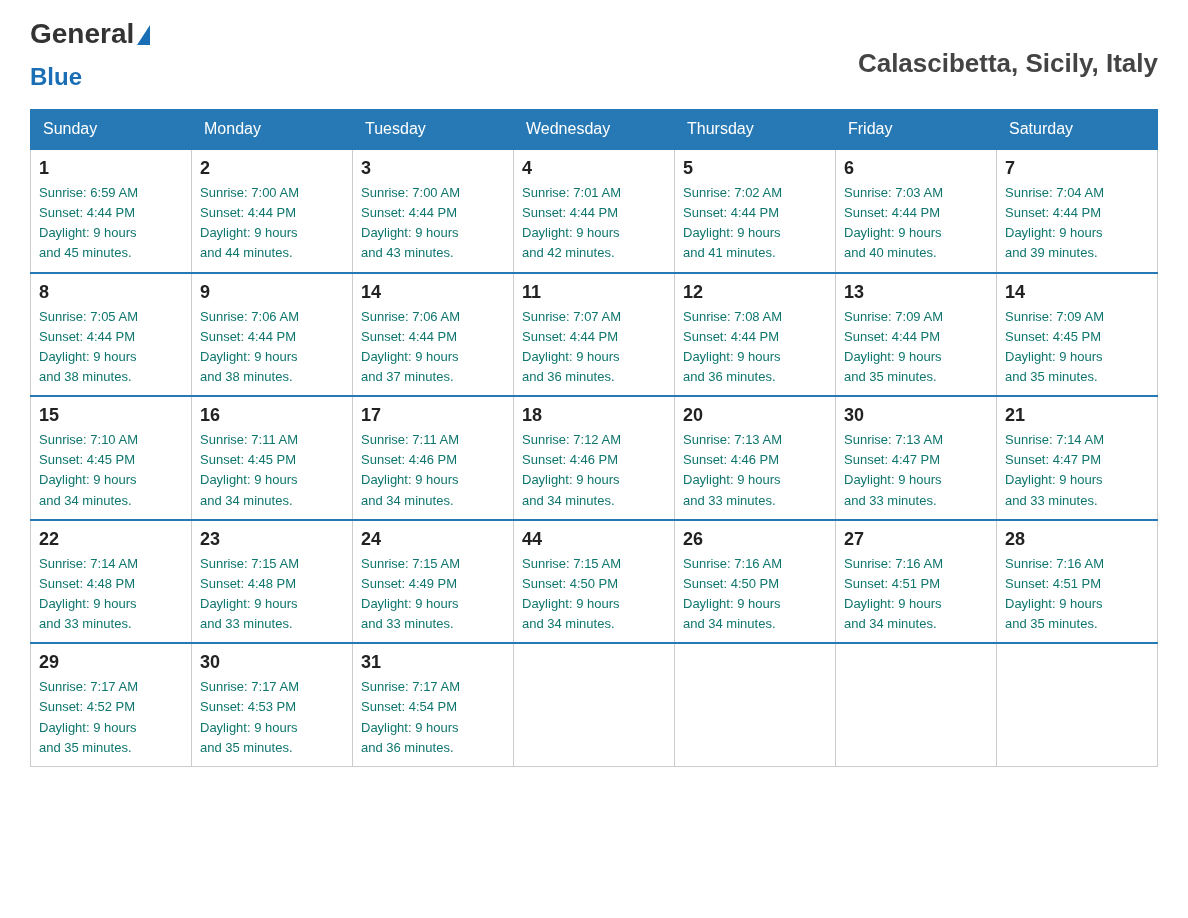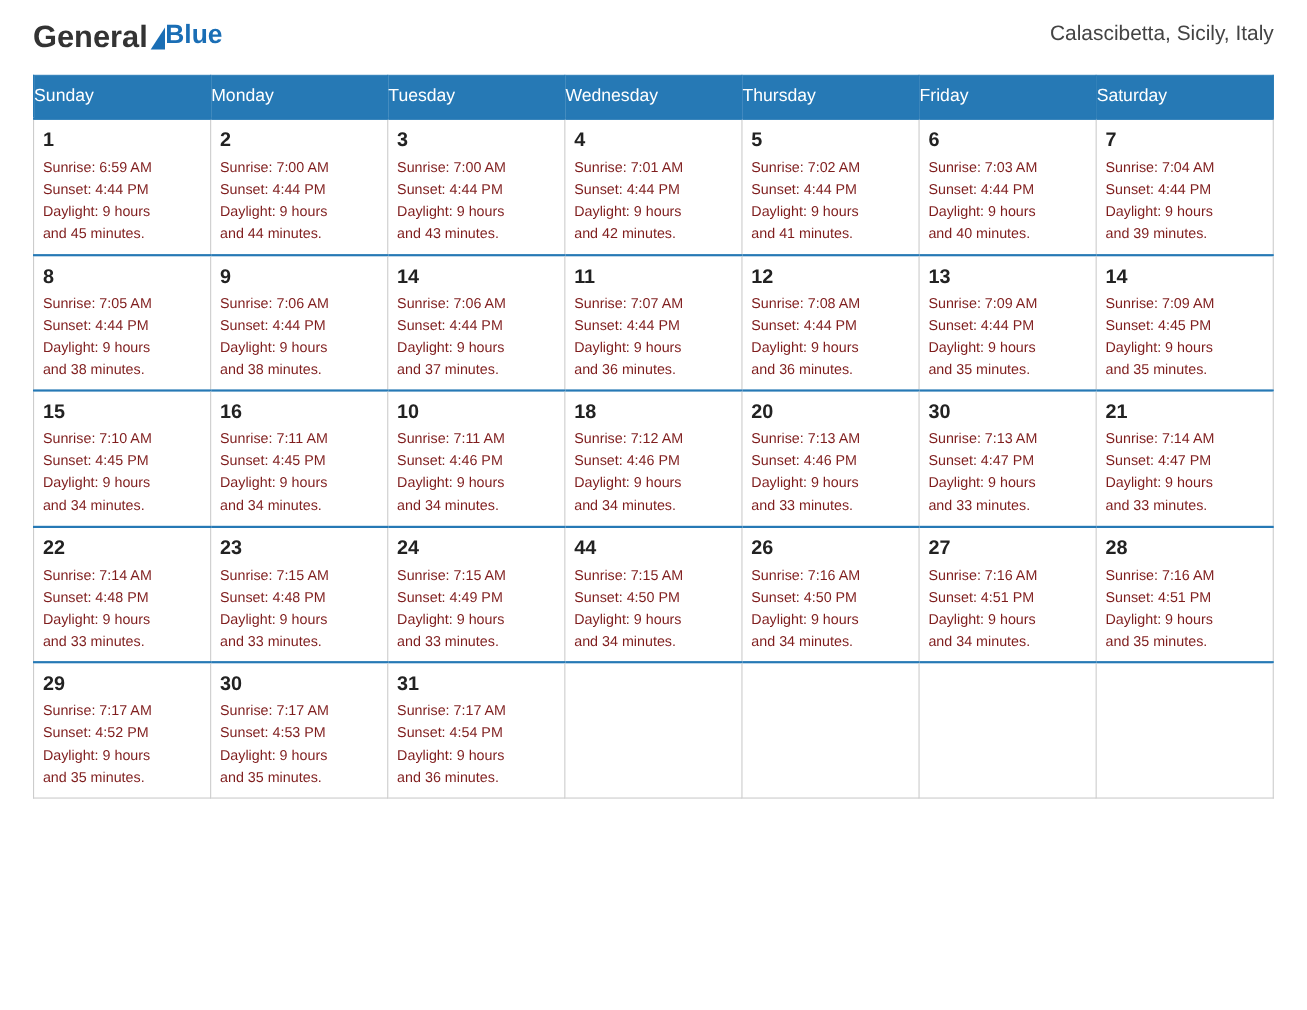--- a/index.html
+++ b/index.html
@@ -12,46 +12,48 @@
       padding: 20px 30px 30px 30px;
     }
     .header {
       display: flex;
       justify-content: space-between;
       align-items: flex-start;
       margin-bottom: 20px;
     }
     .logo {
       display: flex;
-      flex-direction: row;
+      flex-direction: column;
       font-size: 22px;
       font-weight: bold;
+      gap: 17px;
     }
     .title-block {
       text-align: right;
     }
     .title-block h1 {
       font-size: 48px;
       font-weight: normal;
       color: #222;
     }
     .title-block h2 {
-      font-size: 19px;
-      font-weight: normal;
+      font-size: 26px;
+      font-weight: bold;
       color: #444;
+      margin-top: 28px;
     }
     table {
       width: 100%;
       border-collapse: collapse;
       table-layout: fixed;
     }
     thead tr th {
       background-color: #2679b5;
       color: #fff;
-      padding: 10px 0;
+      padding: 10px 12px;
       font-size: 16px;
       font-weight: normal;
       text-align: left;
       border: 1px solid #2679b5;
     }
     tbody tr td {
       vertical-align: top;
       padding: 8px 8px;
       font-size: 13.5px;
       color: #222;
@@ -63,21 +65,21 @@
     }
     .day-num {
       font-size: 18px;
       font-weight: bold;
       display: block;
       margin-bottom: 4px;
     }
     .day-detail {
       font-size: 13px;
       line-height: 1.55;
-      color: #7f1d1d;
+      color: #0f766e;
     }
     .logo-line1 {
       line-height: 1;
     }
     .logo-line2 {
       line-height: 1;
     }
   </style>
 </head>
 <body>
@@ -172,21 +174,21 @@
       <tr>
         <td>
         <span class="day-num">15</span>
         <span class="day-detail">Sunrise: 7:10 AM<br>Sunset: 4:45 PM<br>Daylight: 9 hours<br>and 34 minutes.</span>
       </td>
         <td>
         <span class="day-num">16</span>
         <span class="day-detail">Sunrise: 7:11 AM<br>Sunset: 4:45 PM<br>Daylight: 9 hours<br>and 34 minutes.</span>
       </td>
         <td>
-        <span class="day-num">10</span>
+        <span class="day-num">17</span>
         <span class="day-detail">Sunrise: 7:11 AM<br>Sunset: 4:46 PM<br>Daylight: 9 hours<br>and 34 minutes.</span>
       </td>
         <td>
         <span class="day-num">18</span>
         <span class="day-detail">Sunrise: 7:12 AM<br>Sunset: 4:46 PM<br>Daylight: 9 hours<br>and 34 minutes.</span>
       </td>
         <td>
         <span class="day-num">20</span>
         <span class="day-detail">Sunrise: 7:13 AM<br>Sunset: 4:46 PM<br>Daylight: 9 hours<br>and 33 minutes.</span>
       </td>

